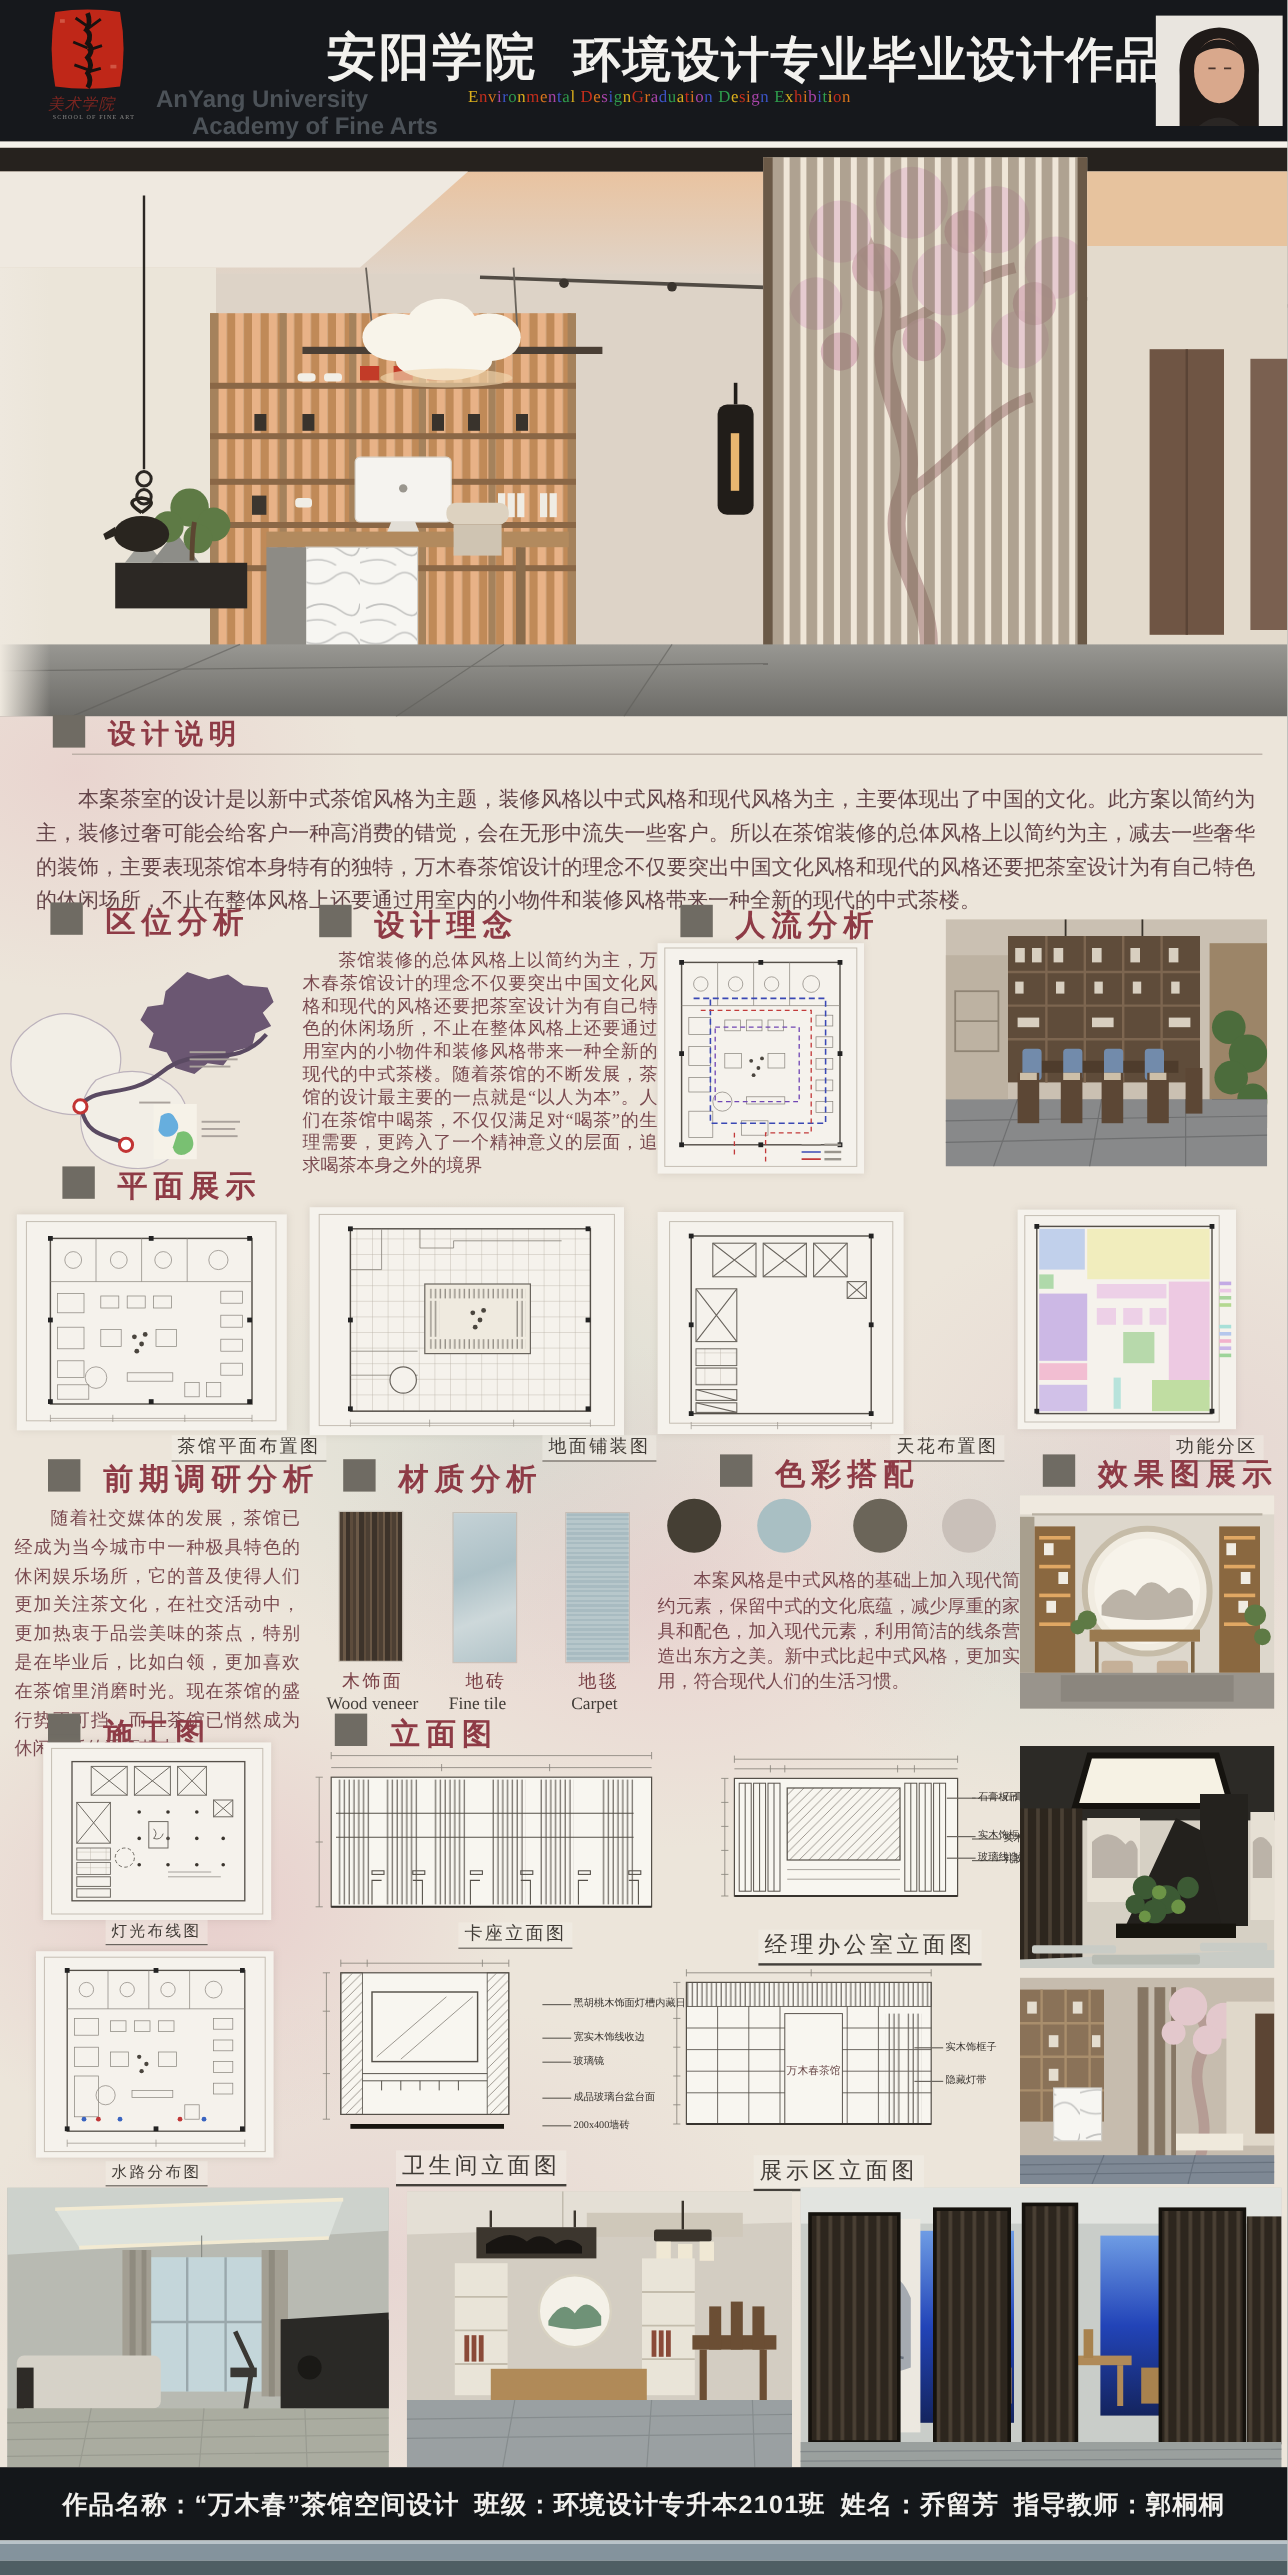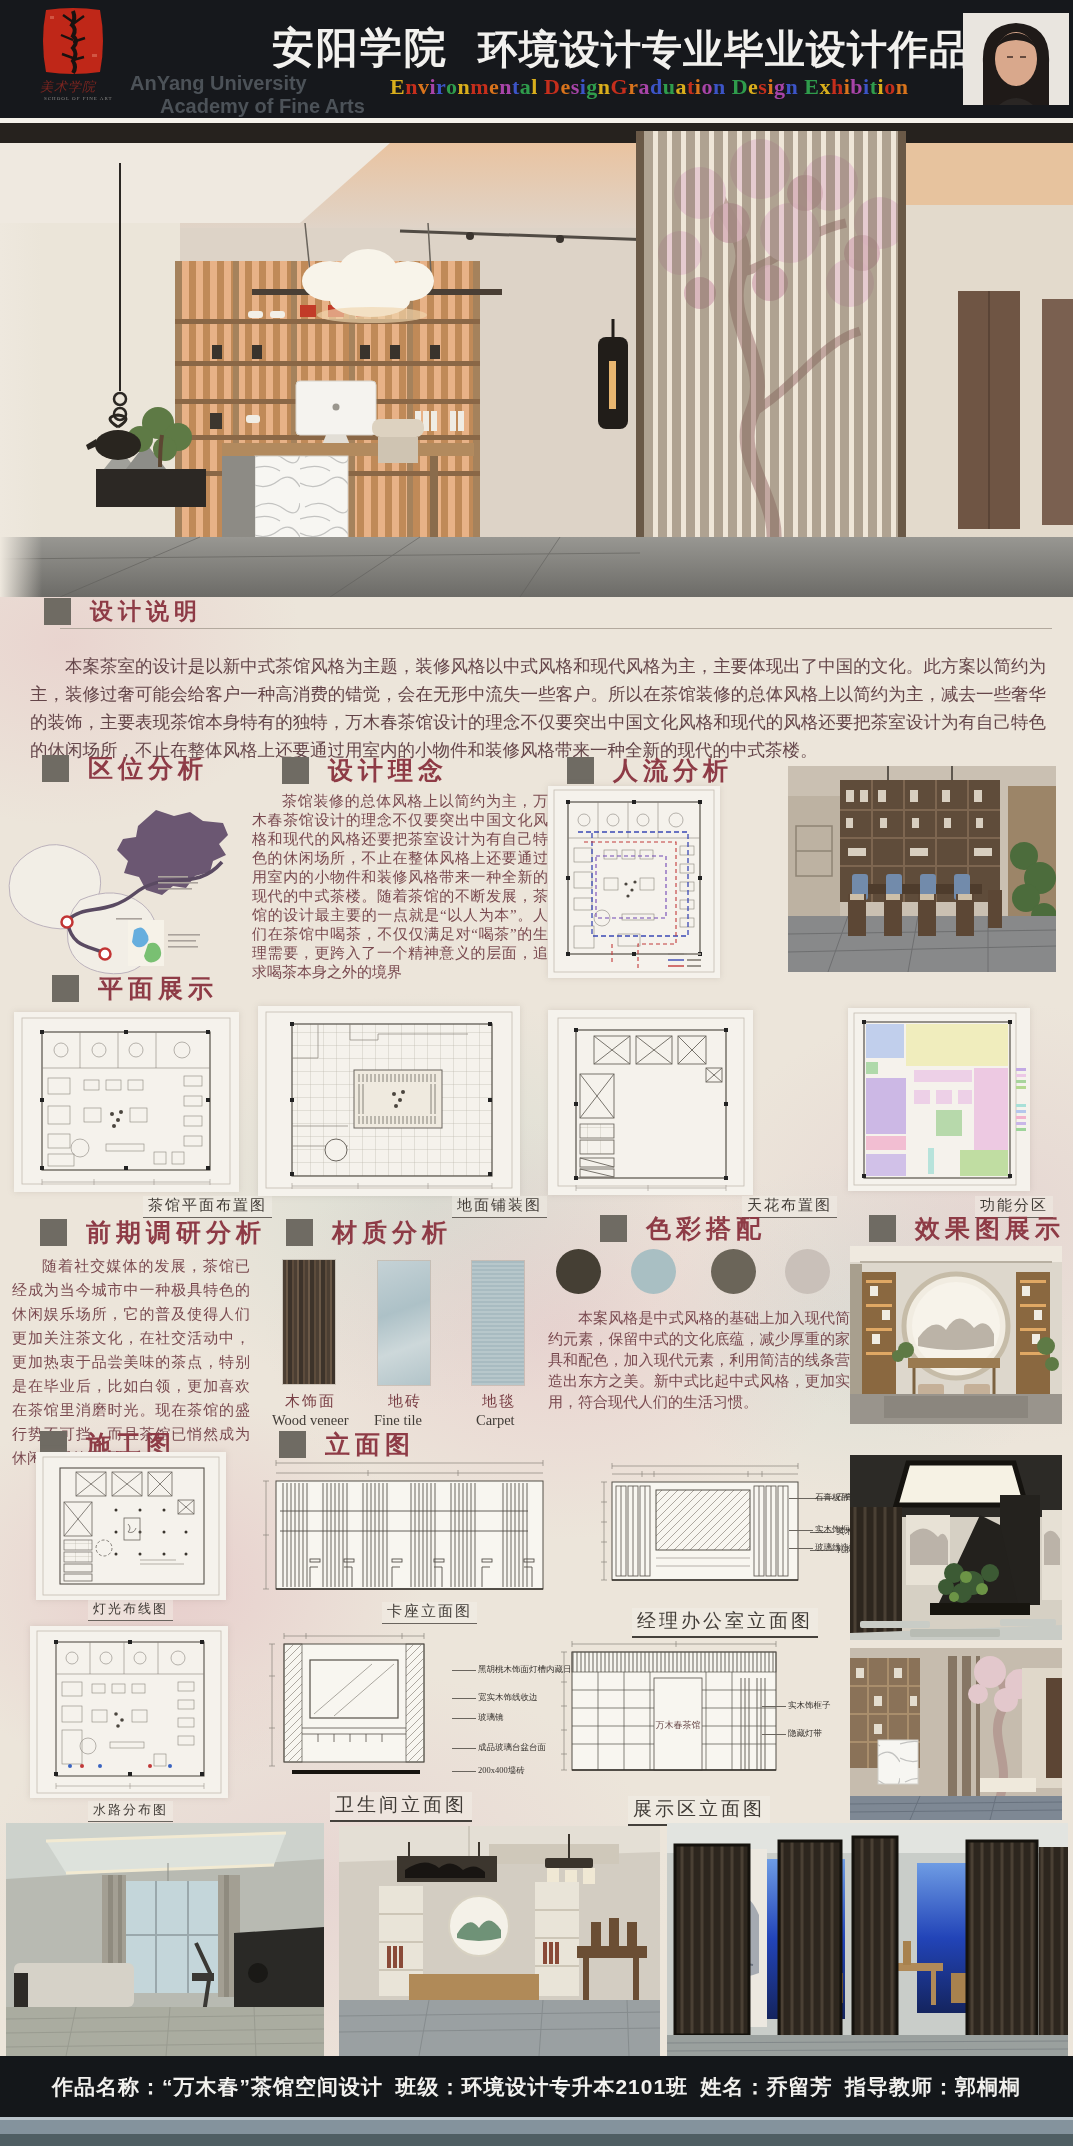--- a/index.html
+++ b/index.html
@@ -18,25 +18,25 @@
   }
   .abs{position:absolute;}
   
   .hdr{position:absolute;left:0;top:0;width:1073px;height:118px;background:#16181c;}
   .hdr-sep{position:absolute;left:0;top:118px;width:1073px;height:5px;background:#f4f1ea;}
   .year{position:absolute;left:128px;top:8px;font-family:"Liberation Sans",sans-serif;font-weight:bold;font-size:62px;color:#f5f4f1;letter-spacing:3px;}
   .cn-school{position:absolute;left:272px;top:20px;font-family:"Liberation Sans",sans-serif;font-weight:bold;font-size:42px;color:#f2f1ee;letter-spacing:2px;}
   .cn-title{position:absolute;left:478px;top:22px;font-family:"Liberation Sans",sans-serif;font-weight:bold;font-size:40px;color:#f2f1ee;letter-spacing:1px;}
   .en-1{position:absolute;left:130px;top:72px;font-family:"Liberation Sans",sans-serif;font-weight:bold;font-size:20px;color:#4c5258;}
   .en-2{position:absolute;left:160px;top:95px;font-family:"Liberation Sans",sans-serif;font-weight:bold;font-size:20px;color:#4c5258;}
-  .sub-en{position:absolute;left:390px;top:74px;font-family:"Liberation Serif",serif;font-weight:bold;font-size:22px;letter-spacing:.5px;white-space:nowrap;}
+  .sub-en{position:absolute;left:390px;top:74px;font-family:"Liberation Serif",serif;font-weight:normal;font-size:14px;letter-spacing:.5px;white-space:nowrap;}
   .seal-cap{position:absolute;left:40px;top:78px;font-size:13px;color:#7a2520;font-style:italic;letter-spacing:1px;}
   .seal-cap-en{position:absolute;left:44px;top:96px;font-size:5px;color:#8a8a88;letter-spacing:1px;}
   
-  .sec{position:absolute;display:flex;align-items:center;gap:19px;padding-left:24px;}
+  .sec{position:absolute;display:flex;align-items:flex-start;gap:19px;padding-left:24px;}
   .sq{width:27px;height:27px;background:#6f6b63;flex:0 0 auto;}
   .sec-t{font-size:25px;color:#8e3b46;letter-spacing:5px;font-weight:600;white-space:nowrap;}
   .rule{position:absolute;height:1px;background:#b3a99e;}
   .body-txt{position:absolute;color:#644549;text-align:justify;text-indent:2em;}
   .plan-label{position:absolute;font-size:15px;color:#413c37;border-bottom:1px solid #6a645e;padding:0 5px 2px;letter-spacing:2px;white-space:nowrap;background:rgba(245,242,236,.4);}
   .big-label{font-size:19px;letter-spacing:3px;border-bottom:2px solid #44403b;}
   .ann{position:absolute;font-size:8.5px;color:#37332f;white-space:nowrap;}
   .ann:before{content:"";position:absolute;left:-26px;top:6px;width:24px;height:1px;background:#6a655e;}
   
   .swatch{position:absolute;width:52px;height:124px;box-shadow:0 0 0 1px rgba(120,110,100,.25);}
@@ -304,21 +304,21 @@
         <rect x="150" y="78" width="30" height="1.6"></rect>
         <rect x="150" y="84" width="40" height="1.6"></rect>
         <rect x="150" y="90" width="34" height="1.6"></rect>
         <rect x="108" y="120" width="26" height="1.6"></rect>
         <rect x="160" y="136" width="32" height="1.6"></rect>
         <rect x="160" y="142" width="28" height="1.6"></rect>
         <rect x="160" y="148" width="30" height="1.6"></rect>
       </g>
   </svg>
 
-  <div class="sec" style="left:258px;top:754px">
+  <div class="sec" style="left:242px;top:754px">
     <span class="sq"></span>
     <span class="sec-t">设计理念</span>
   </div>
   <div class="body-txt" style="left:252px;top:792px;width:296px;font-size:15px;line-height:19px;color:#7a4a50">茶馆装修的总体风格上以简约为主，万木春茶馆设计的理念不仅要突出中国文化风格和现代的风格还要把茶室设计为有自己特色的休闲场所，不止在整体风格上还要通过用室内的小物件和装修风格带来一种全新的现代的中式茶楼。随着茶馆的不断发展，茶馆的设计最主要的一点就是“以人为本”。人们在茶馆中喝茶，不仅仅满足对“喝茶”的生理需要，更跨入了一个精神意义的层面，追求喝茶本身之外的境界</div>
 
   <div class="sec" style="left:543px;top:754px">
     <span class="sq"></span>
     <span class="sec-t">人流分析</span>
   </div>
   <svg class="abs paper" style="left:548px;top:786px" width="172" height="192" viewBox="0 0 172 192">

